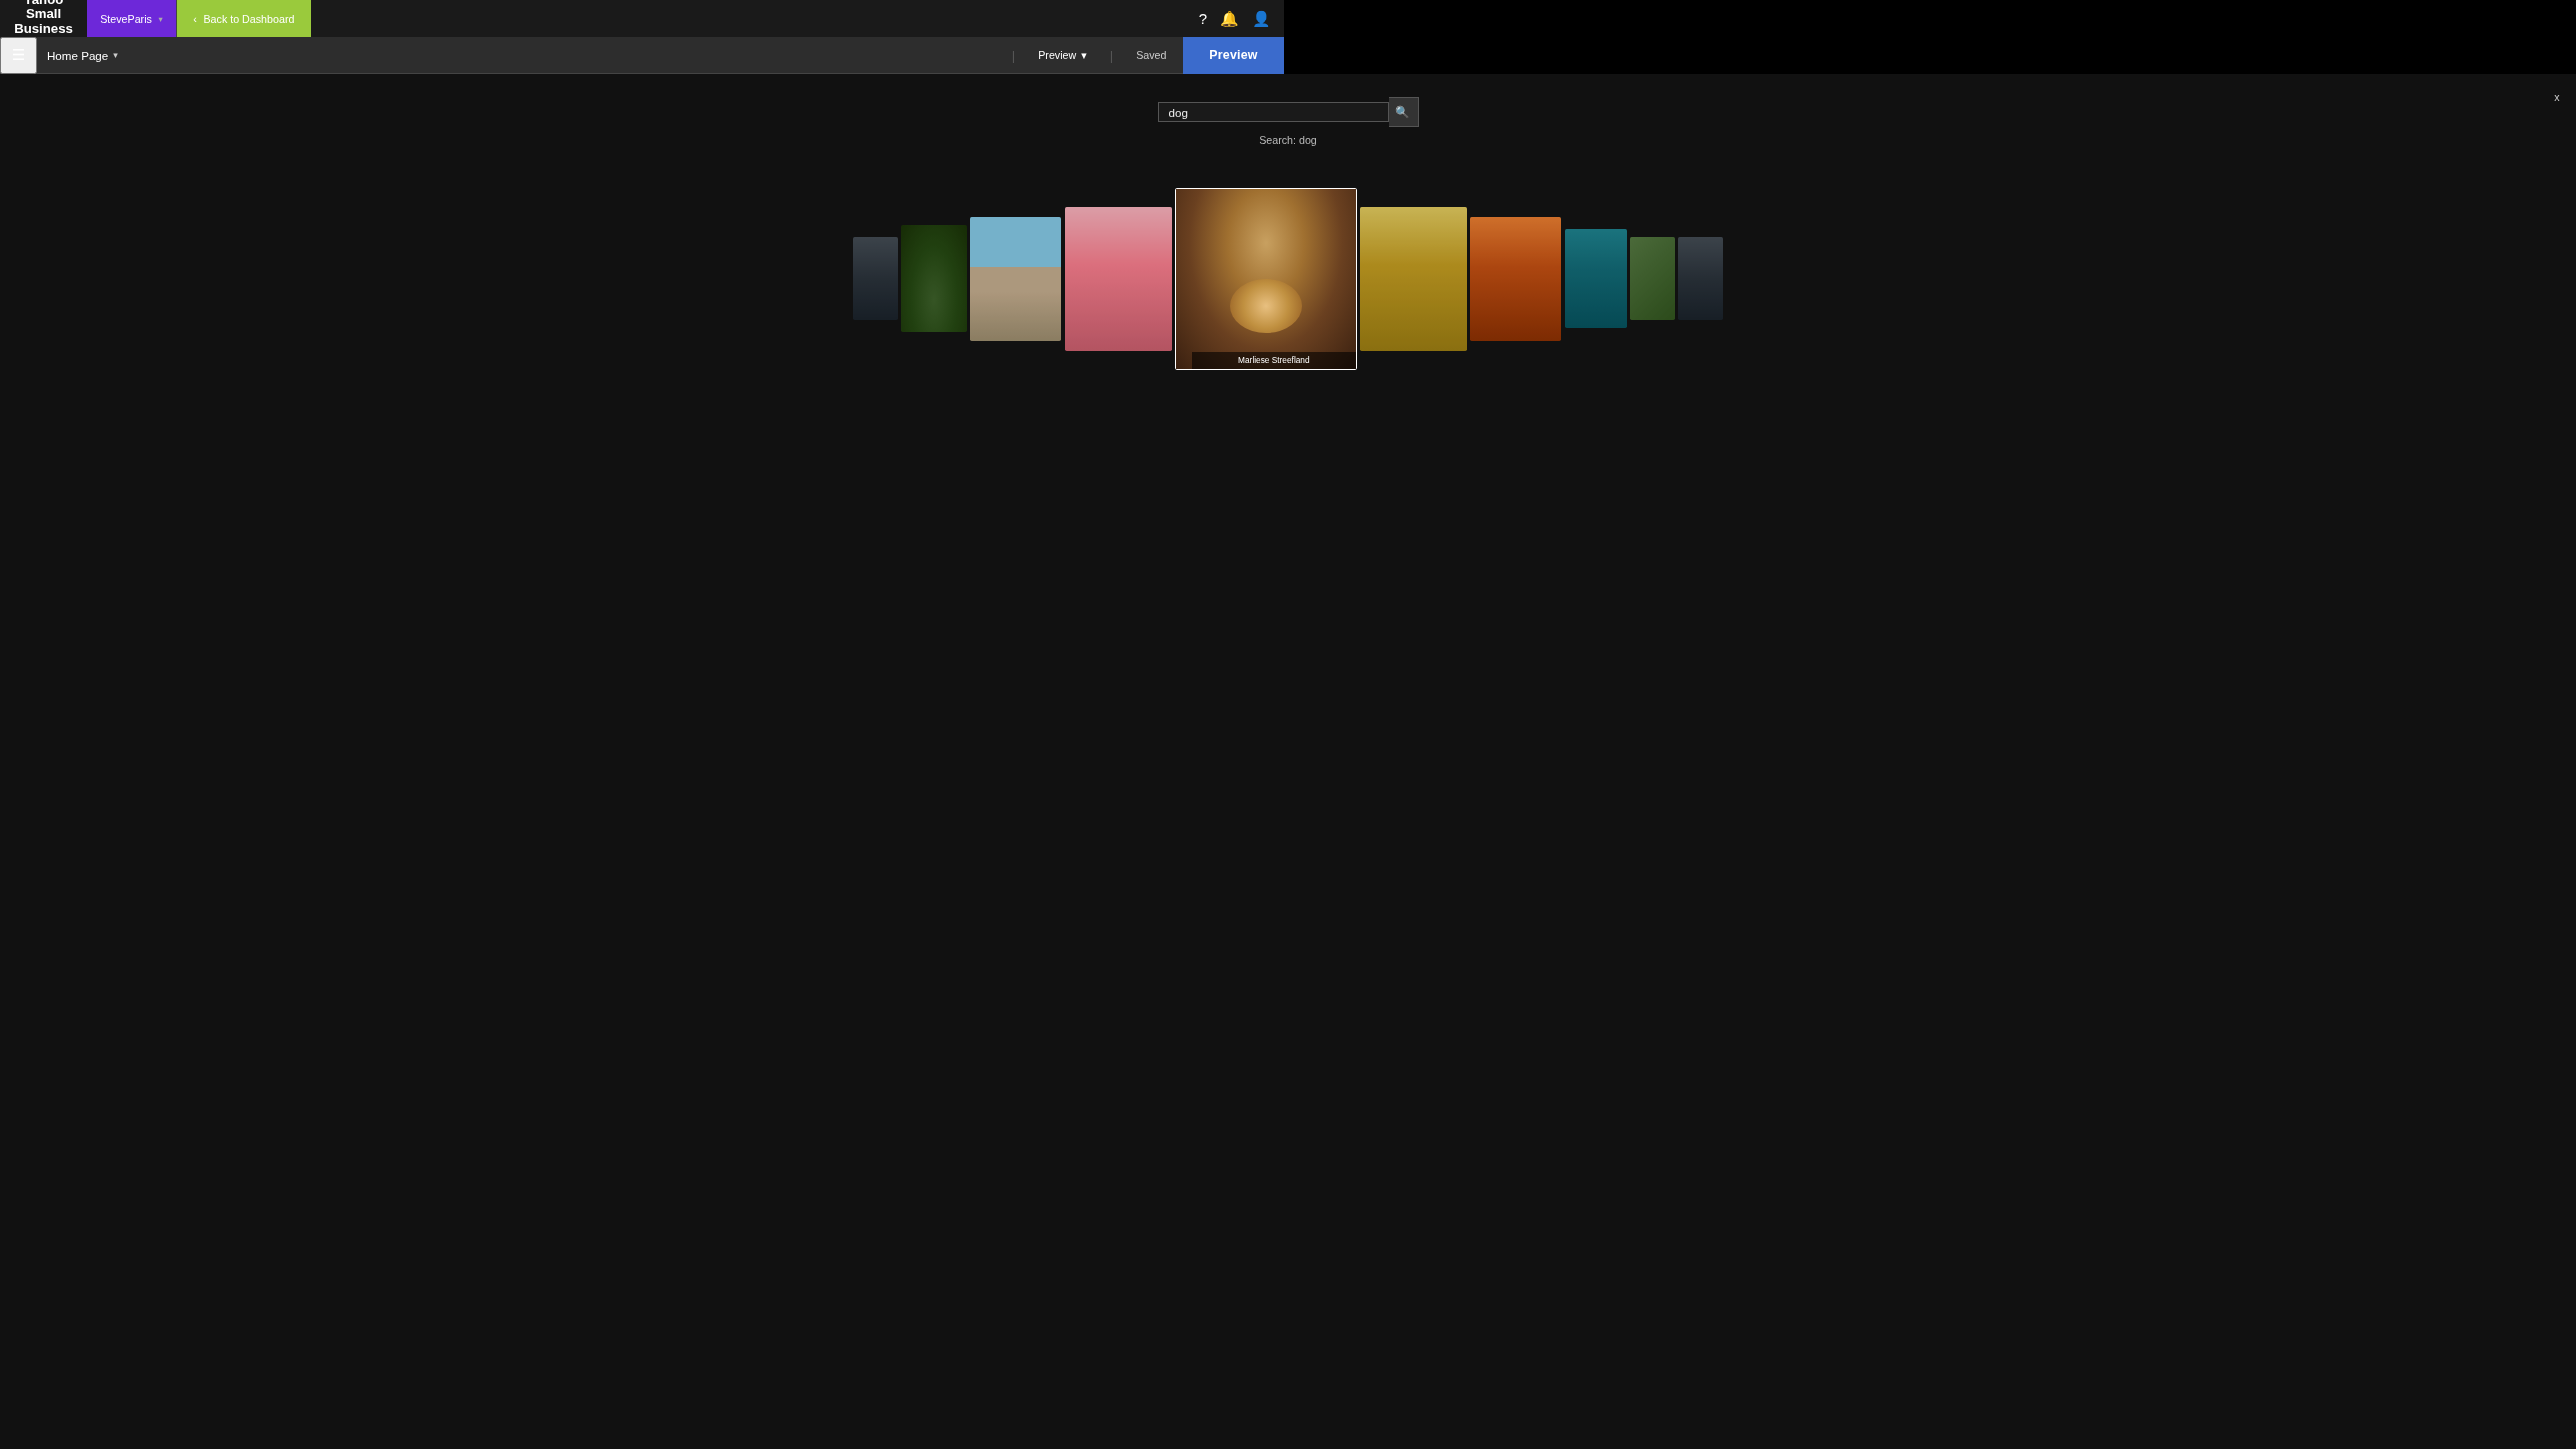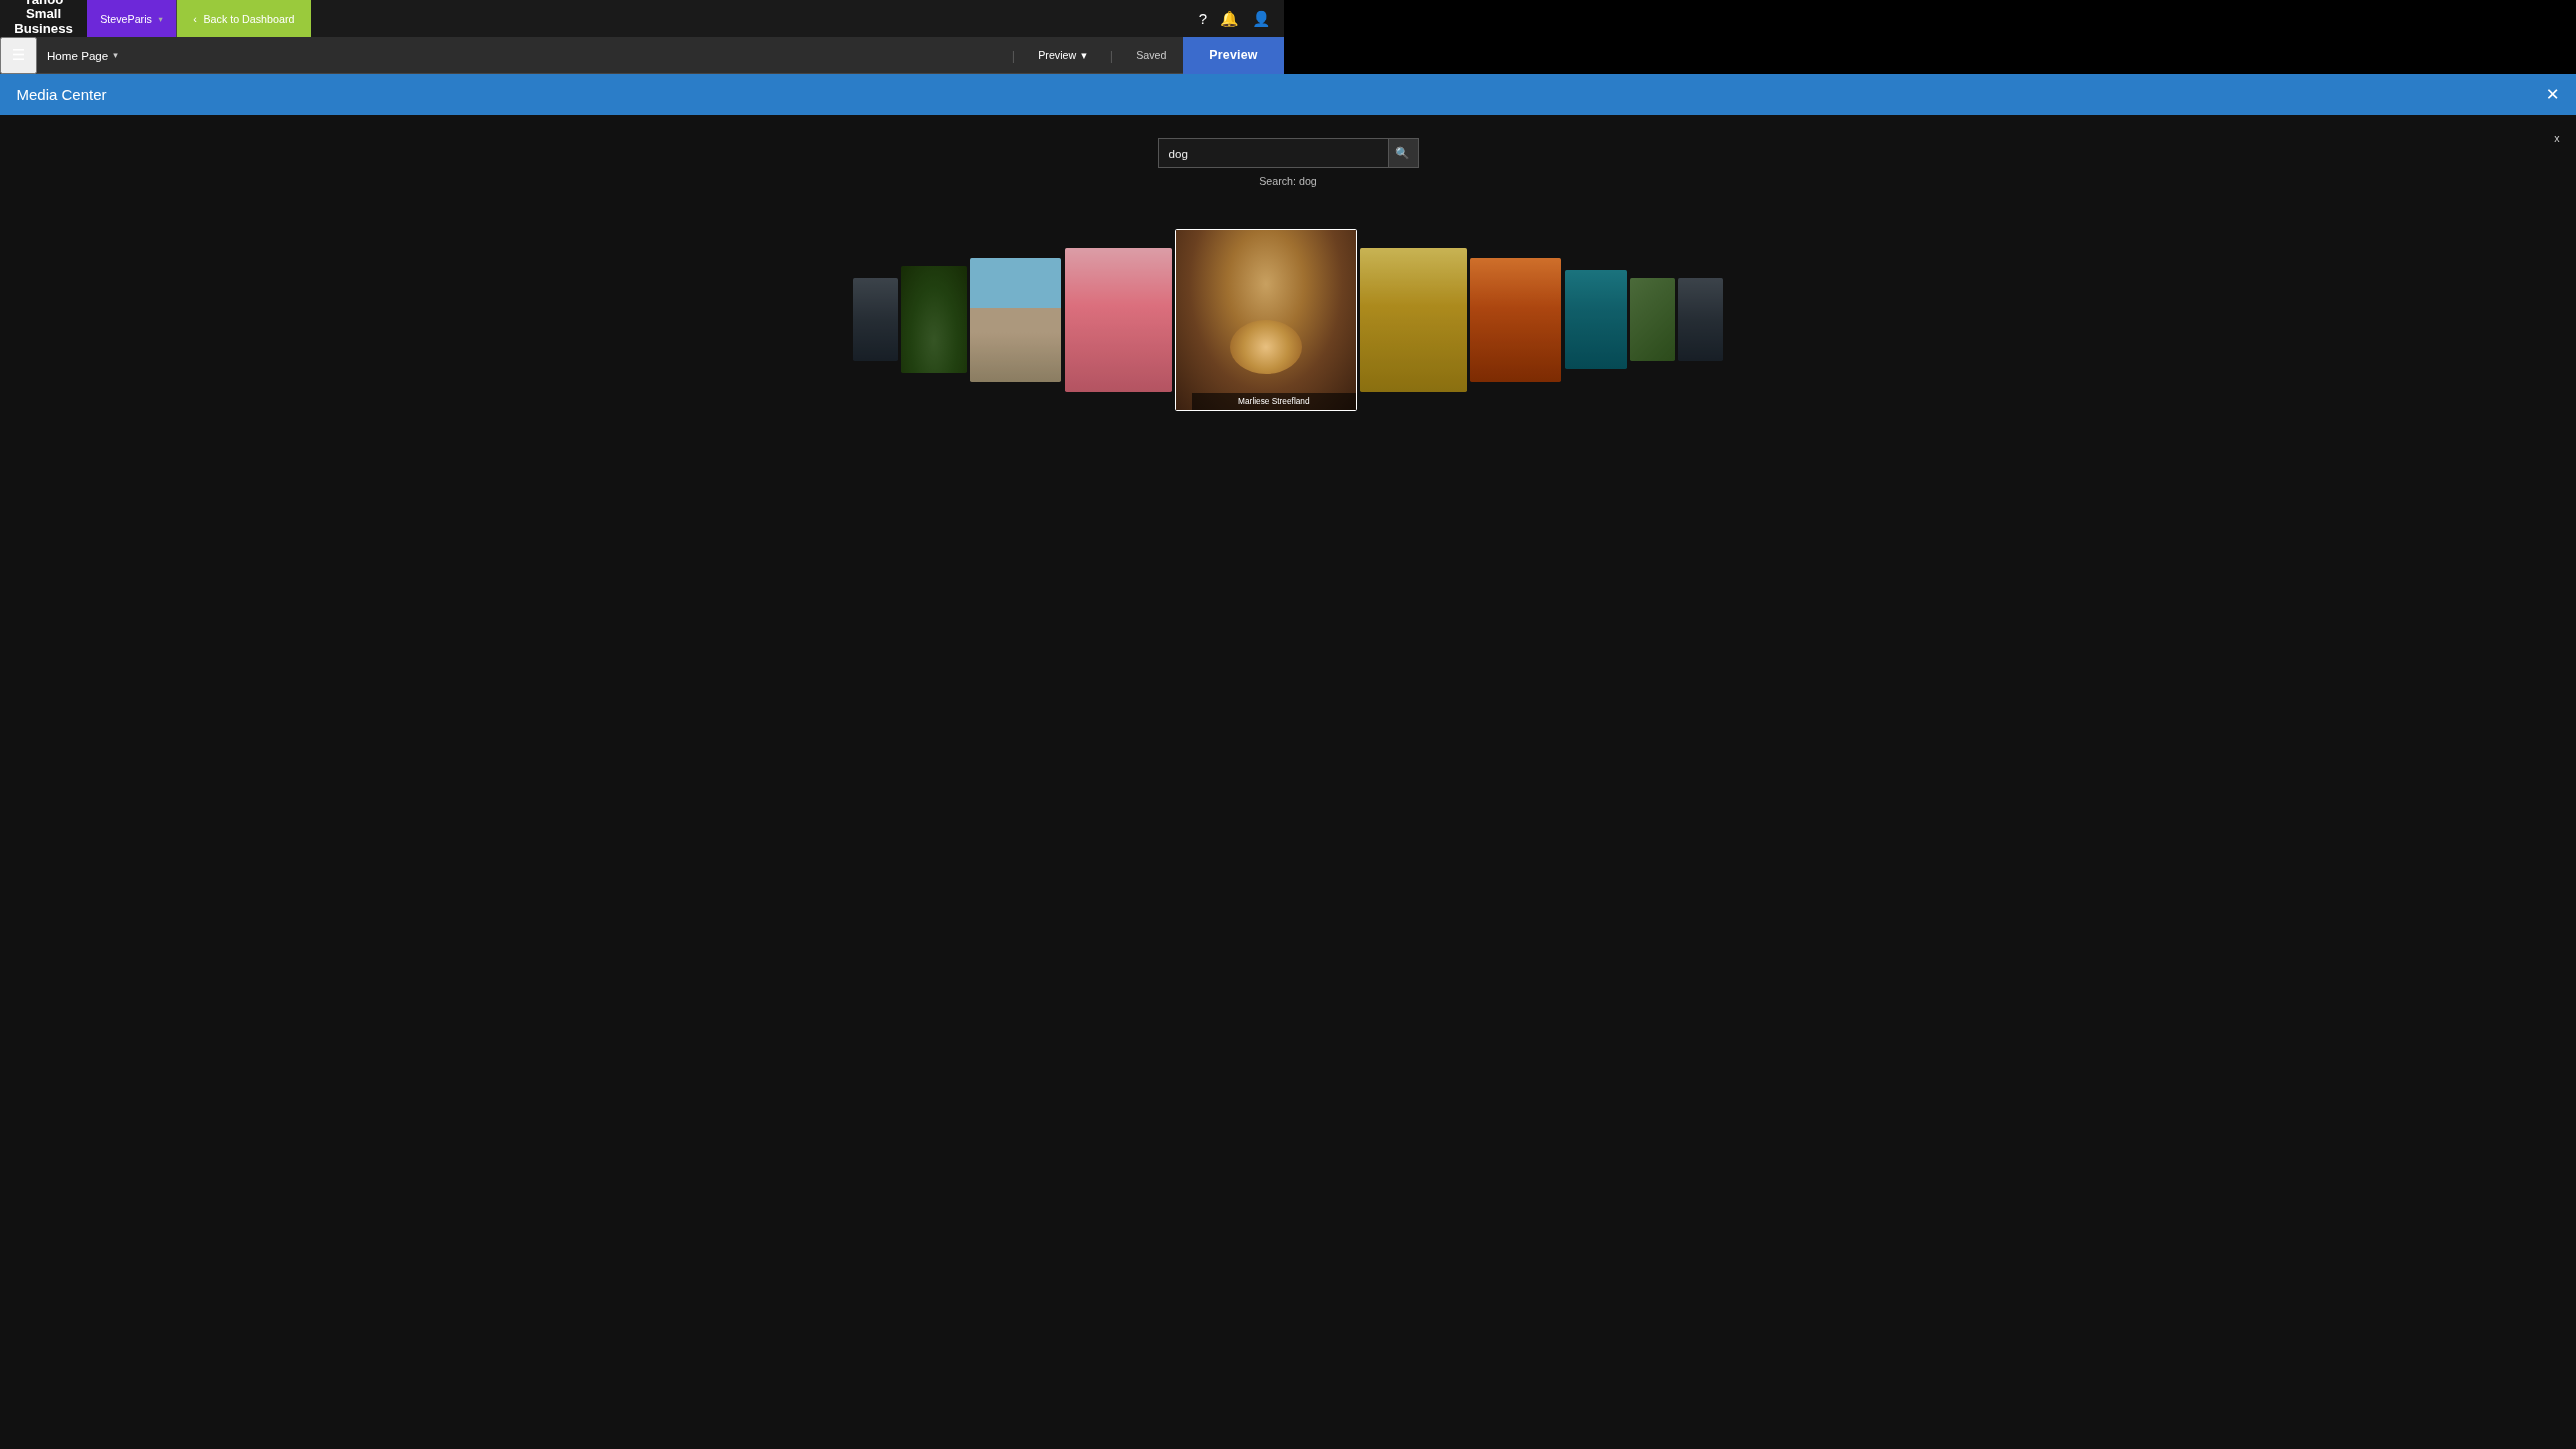--- a/index.html
+++ b/index.html
@@ -317,21 +317,21 @@
     }
     #search-bar-area {
       display: flex;
       align-items: center;
       gap: 0;
       margin-bottom: 6.6px;
       position: relative;
     }
     #search-input {
       width: 231px;
-      height: 30px;
+      height: 20px;
       padding: 0 10px;
       font-size: 11.6px;
       border: 0.8px solid #555;
       background: #1a1a1a;
       color: #eee;
       outline: none;
     }
     #search-btn {
       width: 30px;
       height: 30px;
@@ -543,24 +543,20 @@
         <div class="dog-eye-left"></div>
         <div class="dog-eye-right"></div>
         <div class="dog-nose"></div>
       </div>
     </div>
     <span id="subtitle-text">A PLACE FOR A SUBTITLE</span>
   </div>
 </div>
 
 <div id="media-center">
-  <div id="media-center-header">
-    <span id="media-center-title">Media Center</span>
-    <button id="media-center-close">✕</button>
-  </div>
   <div id="media-center-body">
     <div style="position:relative; margin-bottom:6.6px; align-self:flex-end; padding-right: 33px;">
       <button id="search-x-btn" style="position:absolute; right:0; top:0; color:#ccc; font-size:10.7px; background:none; border:none; cursor:pointer;">x</button>
     </div>
     <div id="search-bar-area">
       <input id="search-input" type="text" value="dog" placeholder="Search images..." style="">
       <button id="search-btn">
         <span>🔍</span>
       </button>
     </div>

